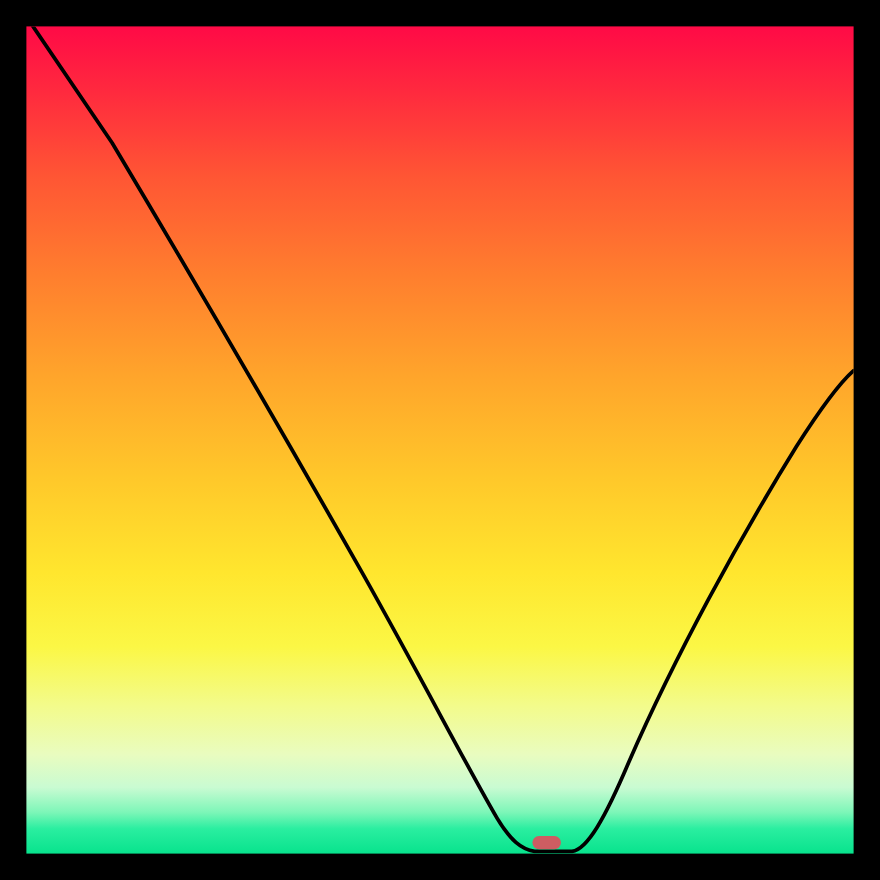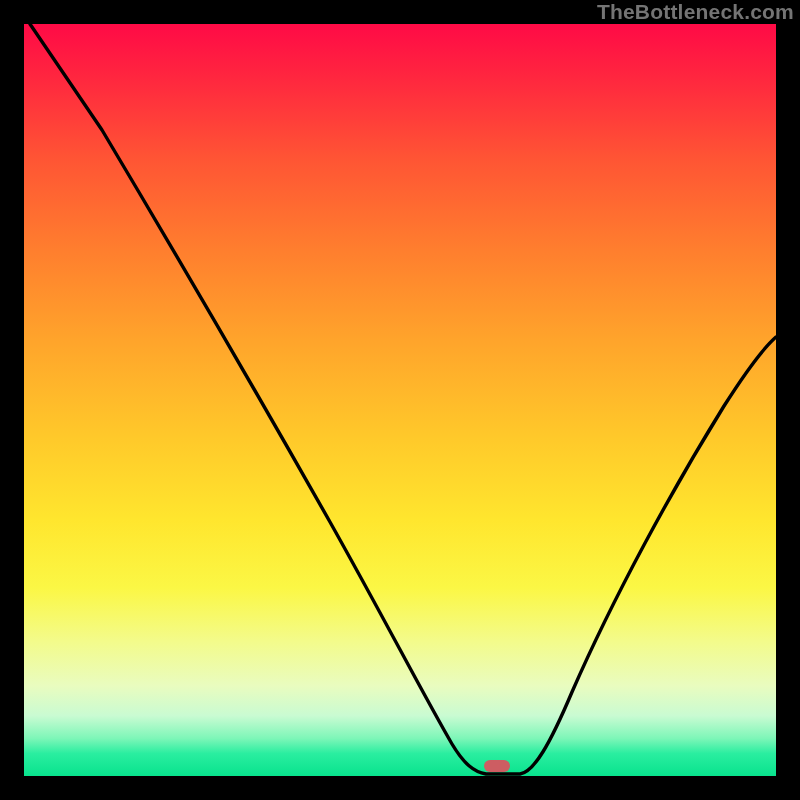--- a/index.html
+++ b/index.html
@@ -65,21 +65,20 @@
     border-radius: 6px;
     background: #cd5d62;
     left: 460px;
     top: 736px;
   }
 </style>
 </head>
 <body>
 
 <div class="container">
-  <div class="watermark">TheBottleneck.com</div>
 
   <div class="plot-area">
     <svg class="curve" viewBox="0 0 752 752" preserveAspectRatio="none">
       <path d="M 6 0
                L 78 106
                C 140 210, 220 346, 306 498
                C 360 594, 400 672, 428 720
                C 440 740, 450 748, 462 750
                L 496 750
                C 510 748, 526 720, 548 668

